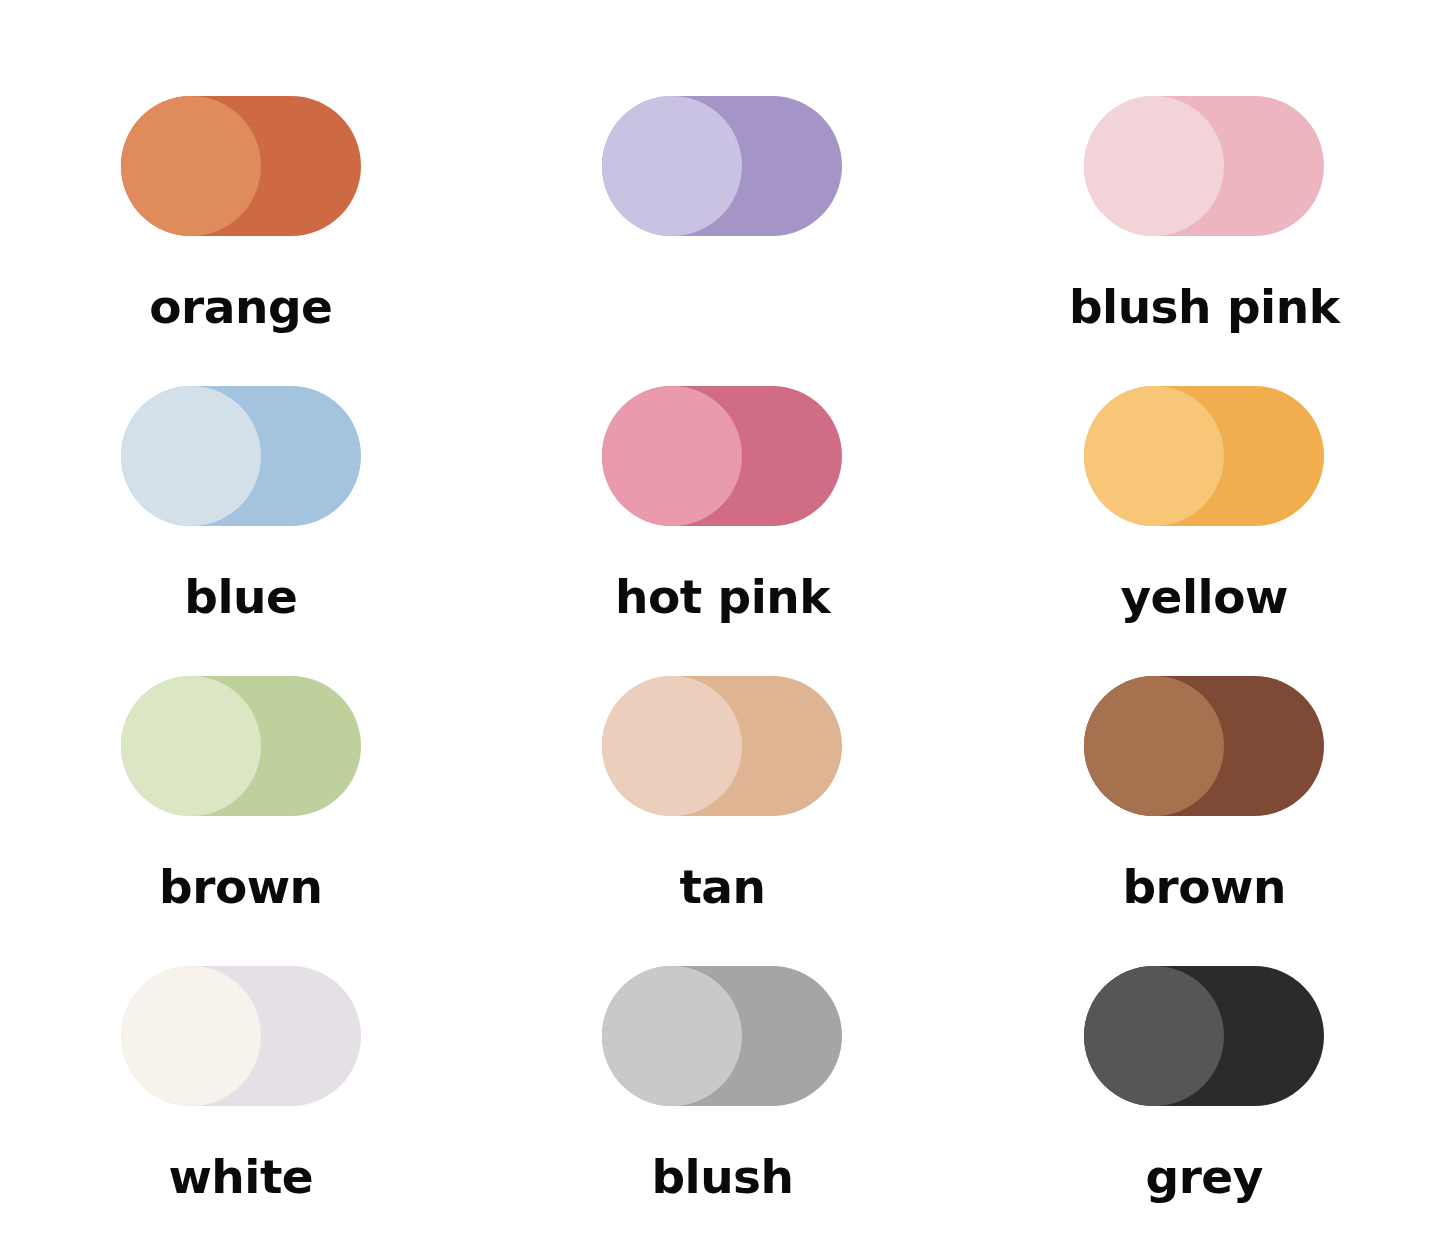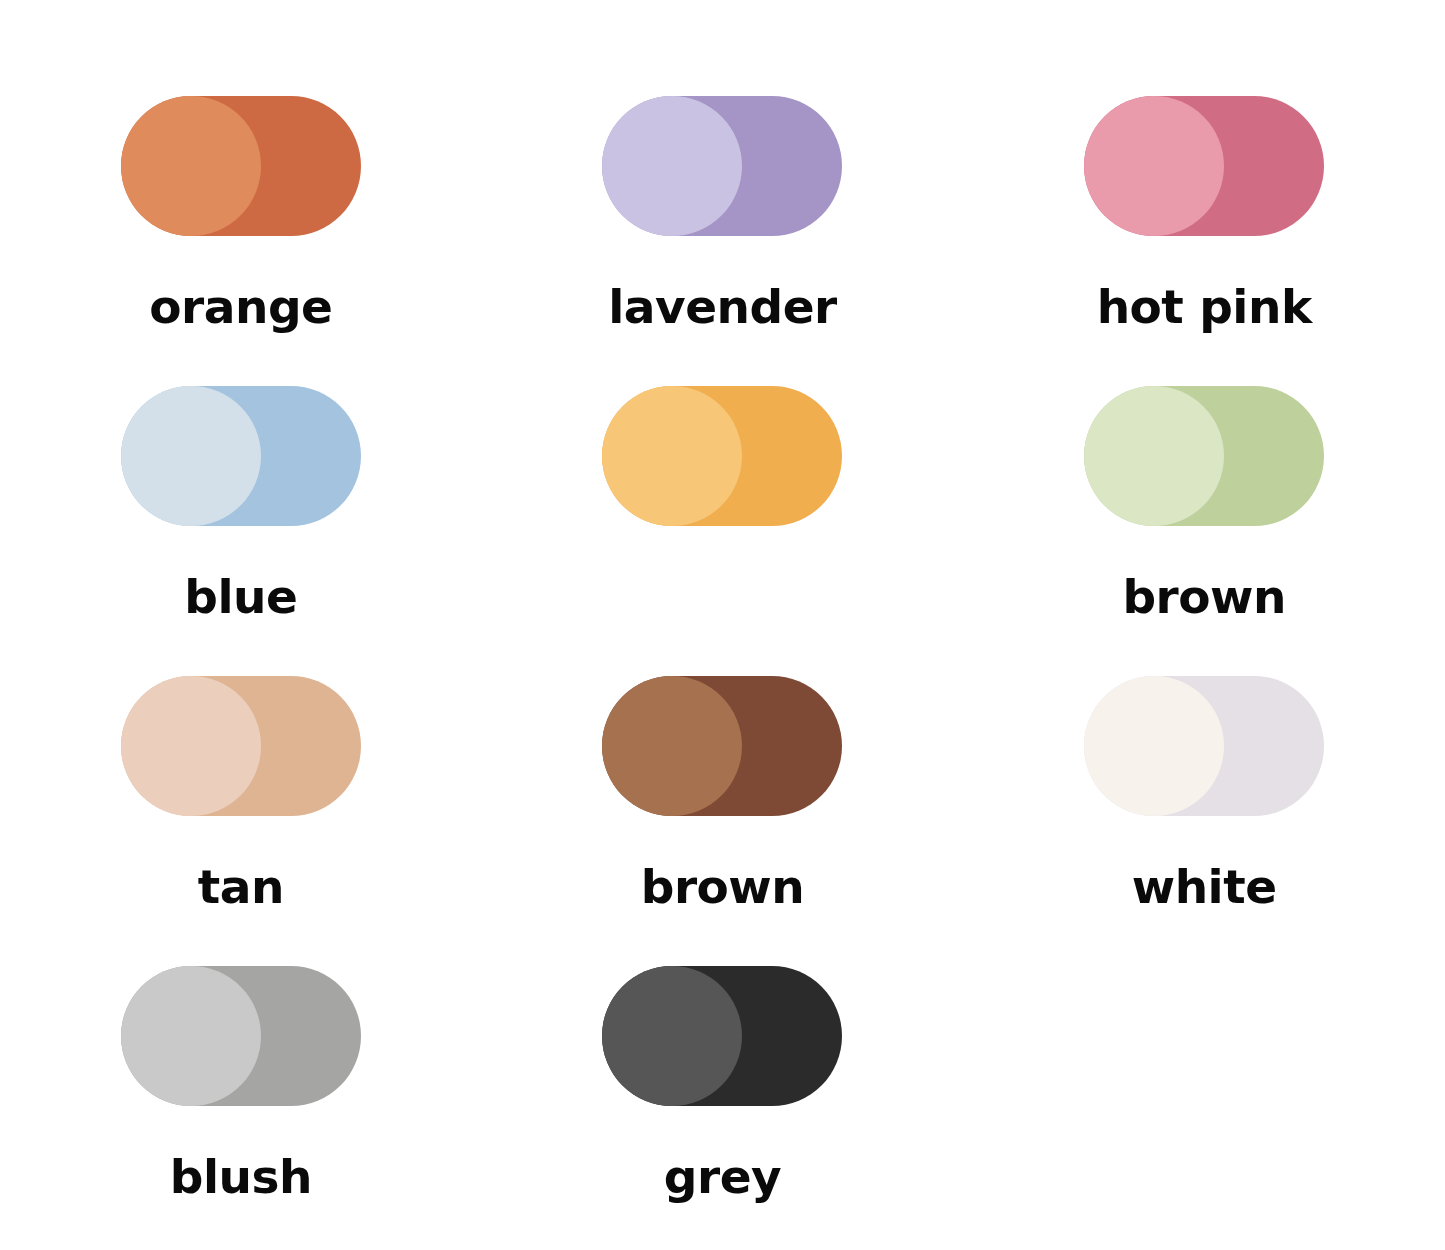--- a/index.html
+++ b/index.html
@@ -71,38 +71,44 @@
     <div class="swatch-cell col-1">
       <div class="swatch-visual" style="background: rgb(206, 106, 67);">
         <div class="swatch-circle" style="background: rgb(224, 139, 92);"></div>
       </div>
       <div class="swatch-label">orange</div>
     </div>
     <div class="swatch-cell col-2">
       <div class="swatch-visual" style="background: rgb(165, 148, 198);">
         <div class="swatch-circle" style="background: rgb(201, 194, 226);"></div>
       </div>
-      <div class="swatch-label">lavender</div>
+    </div>
+    <div class="swatch-cell col-3">
+      <div class="swatch-visual" style="background: rgb(237, 181, 191);">
+        <div class="swatch-circle" style="background: rgb(242, 211, 216);"></div>
+      </div>
+      <div class="swatch-label">blush pink</div>
+    </div>
+    <div class="swatch-cell col-2">
+      <div class="swatch-visual" style="background: rgb(163, 195, 222);">
+        <div class="swatch-circle" style="background: rgb(211, 224, 234);"></div>
+      </div>
+      <div class="swatch-label">blue</div>
     </div>
     <div class="swatch-cell col-1">
       <div class="swatch-visual" style="background: rgb(208, 108, 132);">
         <div class="swatch-circle" style="background: rgb(233, 154, 171);"></div>
       </div>
       <div class="swatch-label">hot pink</div>
     </div>
-    <div class="swatch-cell col-2">
-      <div class="swatch-visual" style="background: rgb(163, 195, 222);">
-        <div class="swatch-circle" style="background: rgb(211, 224, 234);"></div>
-      </div>
-      <div class="swatch-label">blue</div>
-    </div>
     <div class="swatch-cell col-3">
       <div class="swatch-visual" style="background: rgb(240, 174, 79);">
         <div class="swatch-circle" style="background: rgb(247, 198, 119);"></div>
       </div>
+      <div class="swatch-label">yellow</div>
     </div>
     <div class="swatch-cell col-1">
       <div class="swatch-visual" style="background: rgb(190, 208, 156);">
         <div class="swatch-circle" style="background: rgb(218, 230, 196);"></div>
       </div>
       <div class="swatch-label">brown</div>
     </div>
     <div class="swatch-cell col-3">
       <div class="swatch-visual" style="background: rgb(223, 180, 147);">
         <div class="swatch-circle" style="background: rgb(235, 207, 188);"></div>

